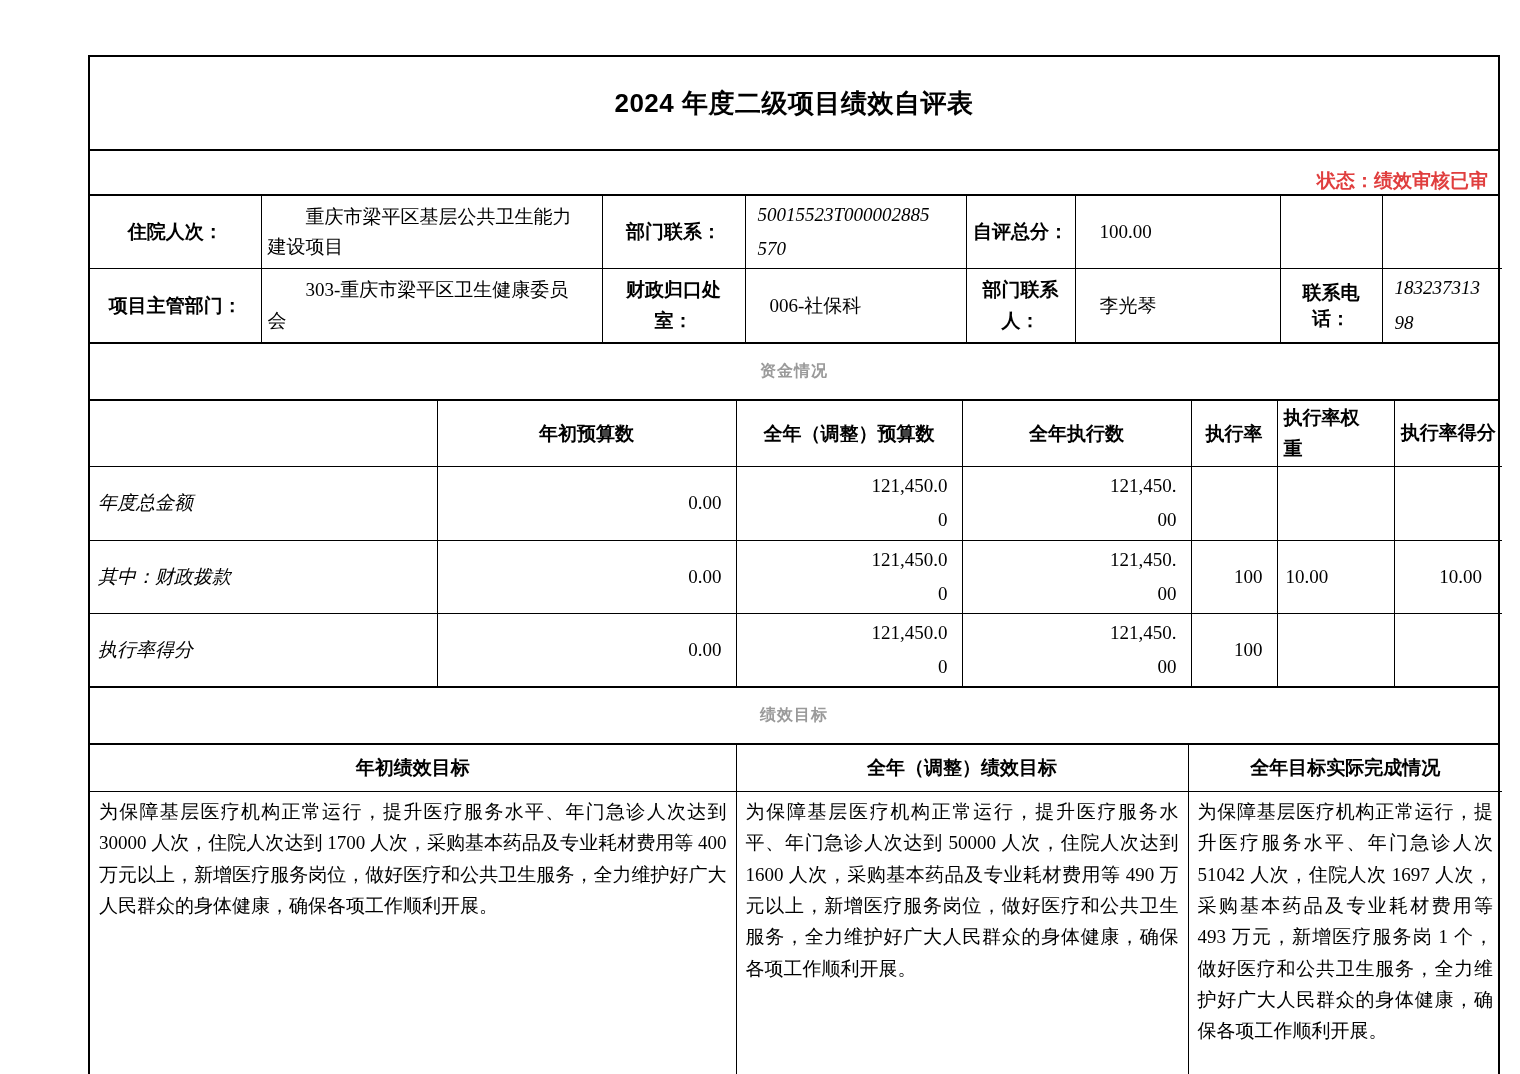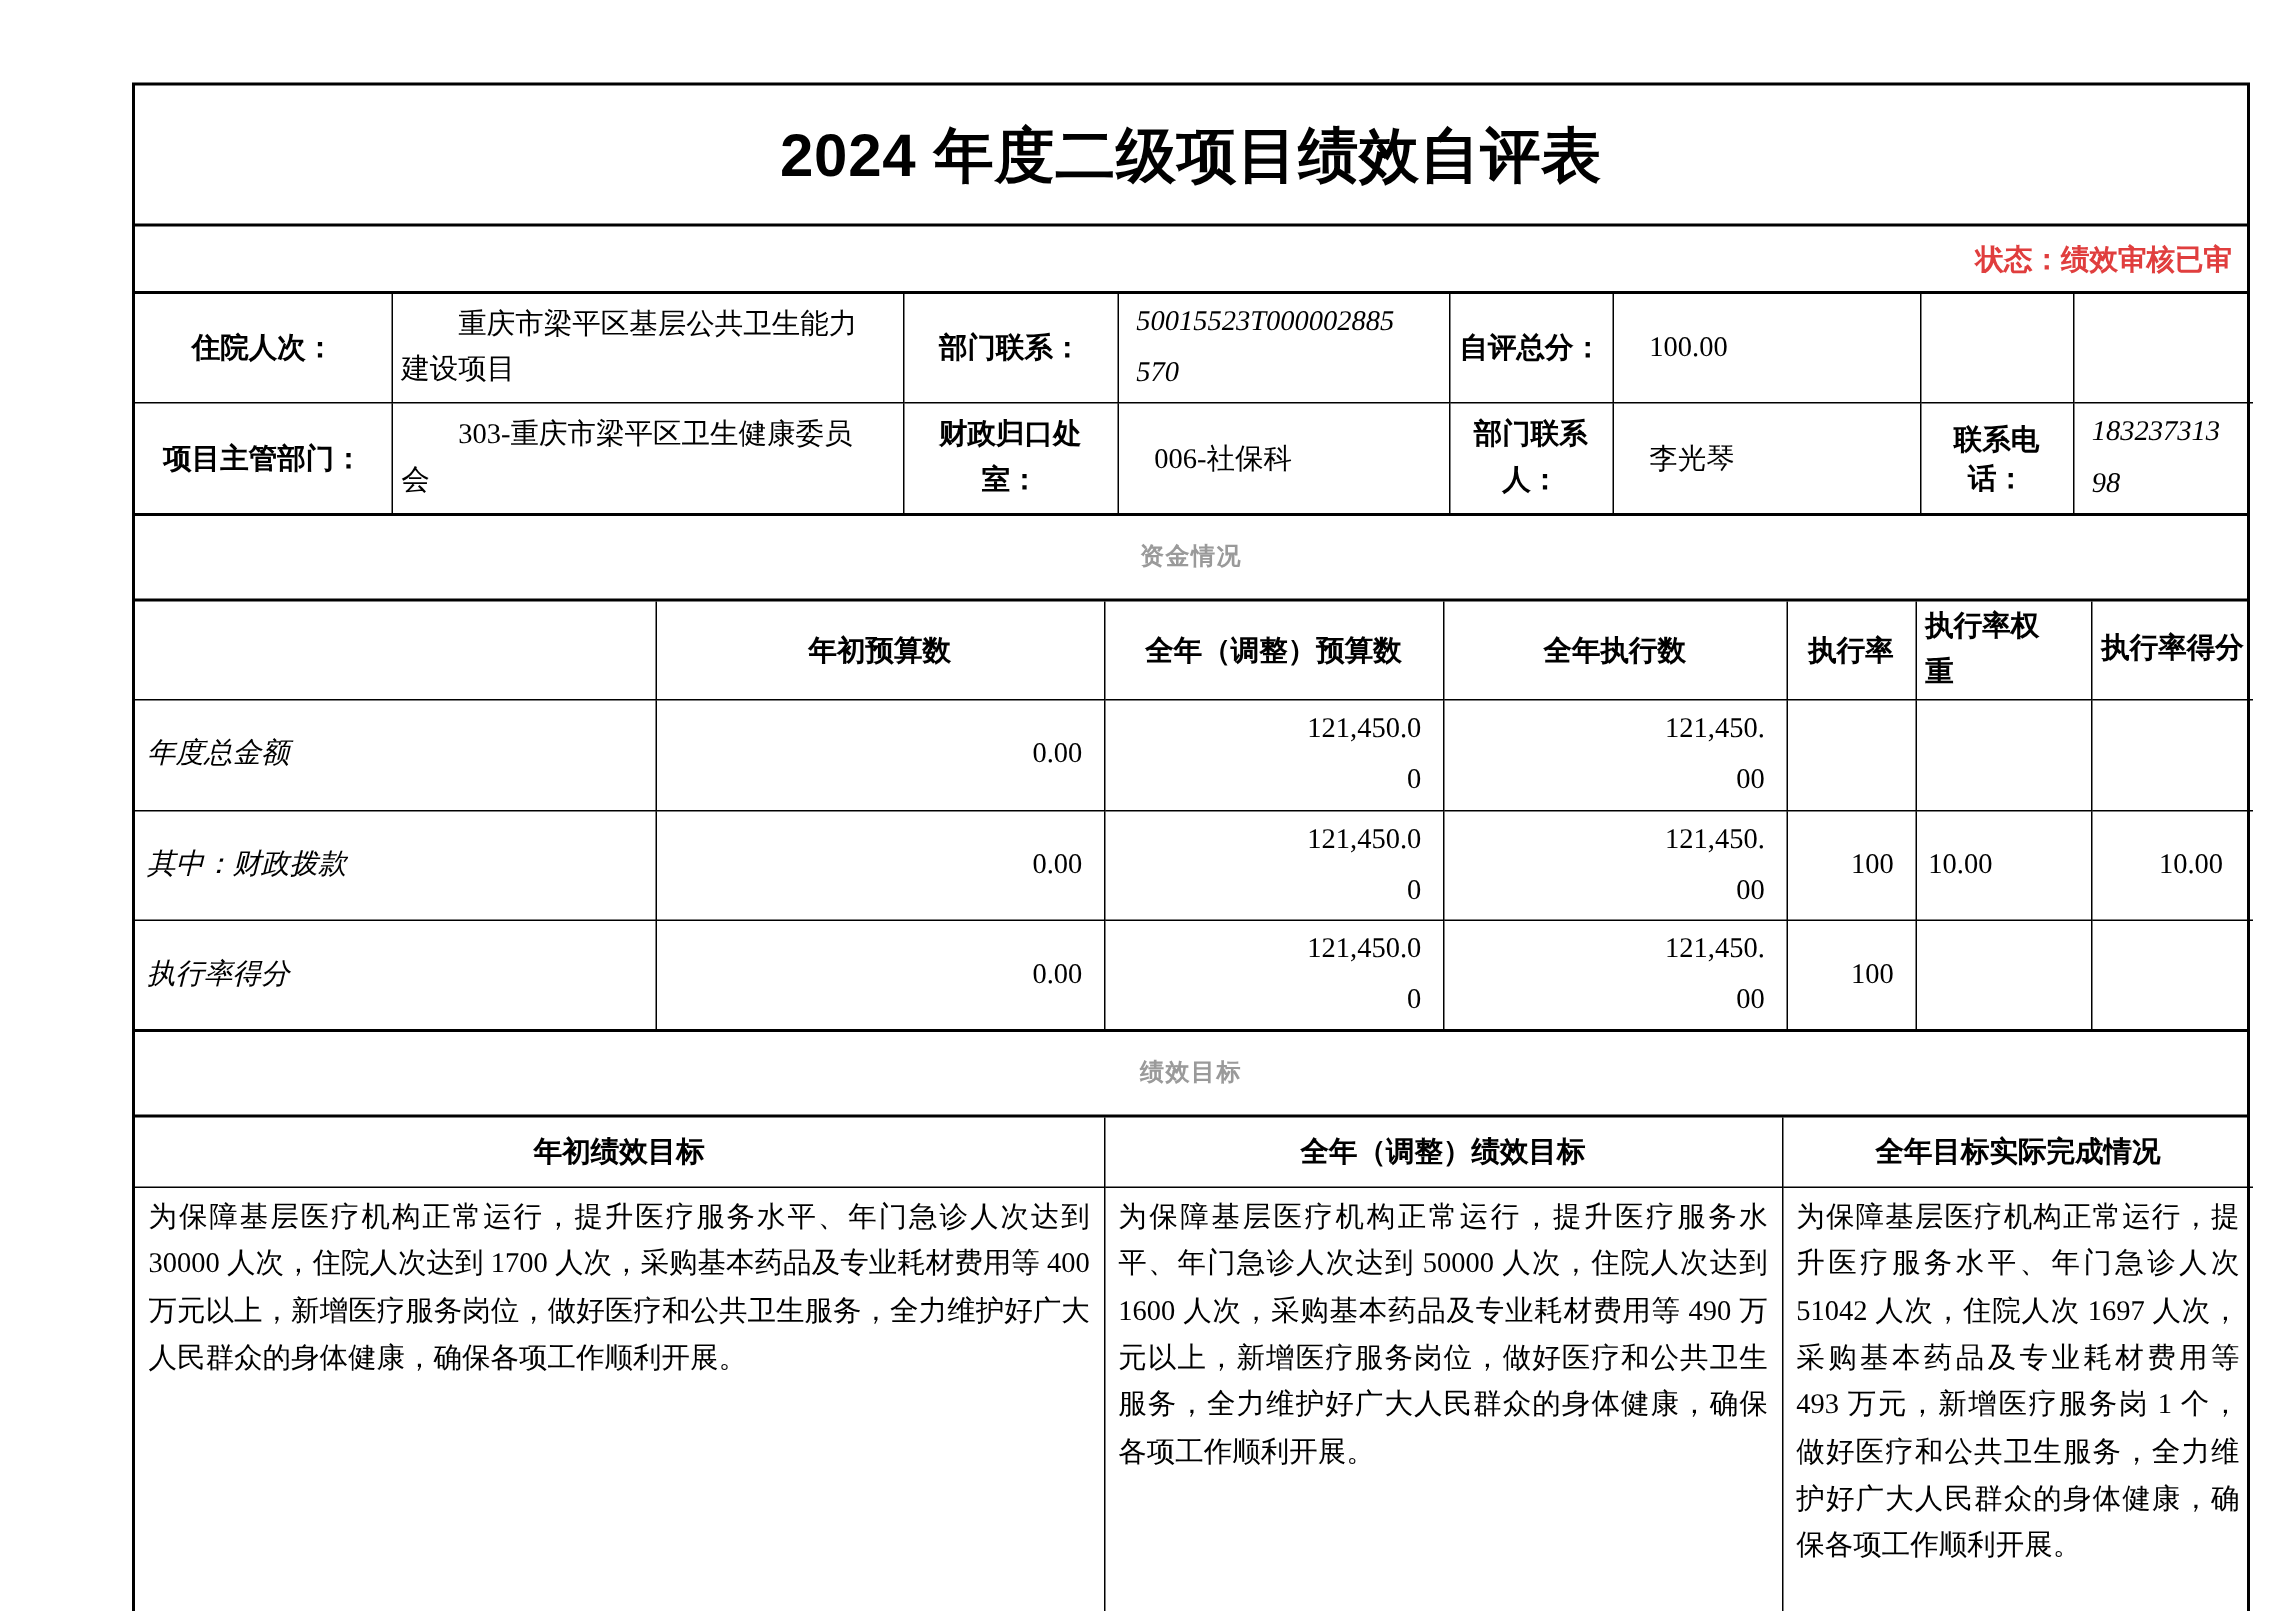--- a/index.html
+++ b/index.html
@@ -14,25 +14,25 @@
     margin: 55px 0 0 88px;
     border: 2px solid #000;
   }
   .title-box {
     height: 92px;
     display: flex; align-items: center; justify-content: center;
     border-bottom: 2px solid #000;
   }
   .title {
     font-family: "Liberation Sans", "DejaVu Sans", sans-serif;
-    font-weight: bold; font-size: 40px; letter-spacing: 0.5px;
+    font-weight: bold; font-size: 26px; letter-spacing: 0.5px;
   }
   .status-row {
     height: 43px;
-    display: flex; align-items: center; justify-content: flex-end;
+    display: flex; align-items: flex-end; justify-content: flex-end;
     padding-right: 10px;
     border-bottom: 2px solid #000;
     color: var(--status-red, #e03e3e);
     font-weight: bold; font-size: 19px;
   }
   table {
     width: 100%;
     border-collapse: collapse;
     table-layout: fixed;
     border-style: hidden; 

